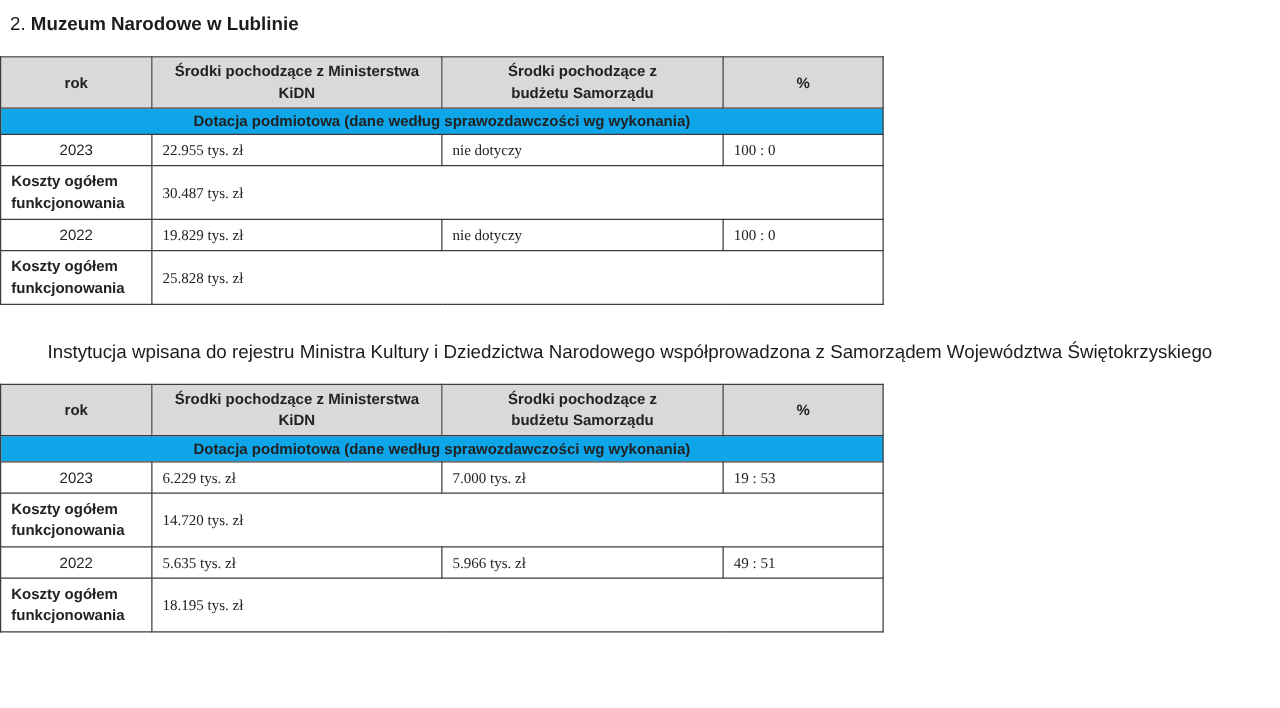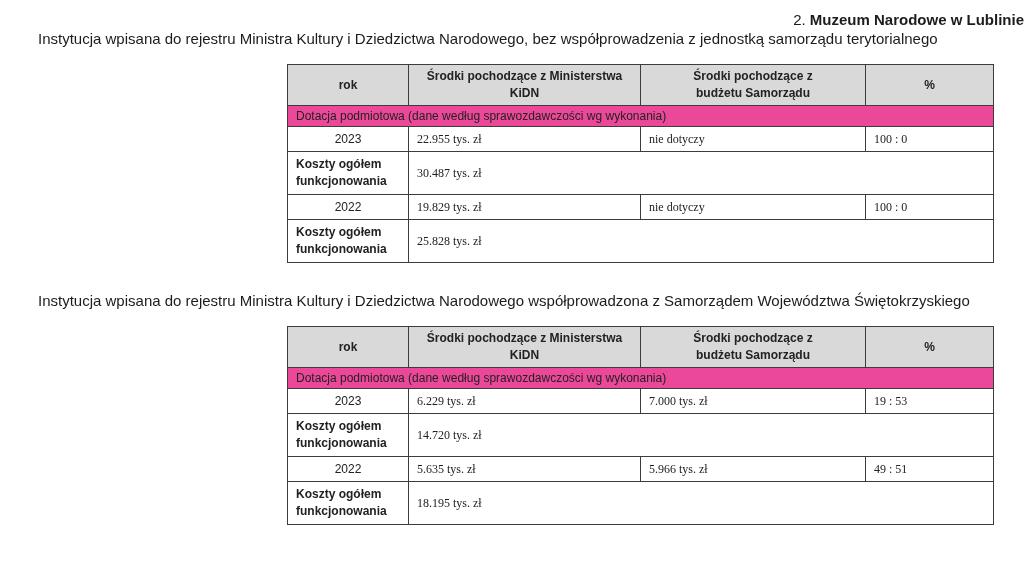--- a/index.html
+++ b/index.html
@@ -11,34 +11,32 @@
     color: #1c1c1c;
     overflow: hidden;
   }
   .page { padding-top: 8px; }
 
   .section-heading {
     font-size: 15px;
     line-height: 19px;
     margin-left: 8px;
     white-space: nowrap;
-    text-align: right;
   }
   .section-heading .section-title { font-weight: bold; }
   .section-subtitle {
     font-size: 15px;
     line-height: 19px;
     margin-left: 38px;
     white-space: nowrap;
   }
 
   table.funding-table {
     border-collapse: collapse;
     table-layout: fixed;
-    margin-left: 287px;
     margin-top: 16px;
     font-size: 12px;
     color: #222222;
   }
   table.funding-table th,
   table.funding-table td {
     border: 1px solid #3c3c3c;
     padding: 2px 8px;
     vertical-align: middle;
     overflow: hidden;
@@ -49,24 +47,24 @@
   .col-pct    { width: 128px; }
 
   table.funding-table th {
     background: #d9d9d9;
     font-weight: bold;
     text-align: center;
     height: 41px;
     line-height: 17px;
   }
   tr.subheader-row td {
-    background: #ec4899;
-    text-align: left;
+    background: #0ea5e9;
+    text-align: center;
     height: 21px;
-    font-weight: normal;
+    font-weight: bold;
   }
   tr.data-row td { height: 25px; }
   tr.costs-row td { height: 43px; }
 
   td.year-cell {
     text-align: center;
     font-weight: normal;
   }
   td.label-cell {
     text-align: left;
@@ -79,21 +77,20 @@
   .sec-2 { margin-top: 2px; }
   .sec-3 { margin-top: 28px; }
 </style>
 </head>
 <body>
 
 <div class="page">
 
   <div class="section sec-2">
     <div class="section-heading"><span>2.</span> <span class="section-title">Muzeum Narodowe w Lublinie</span></div>
-    <div class="section-subtitle">Instytucja wpisana do rejestru Ministra Kultury i Dziedzictwa Narodowego, bez współprowadzenia z jednostką samorządu terytorialnego</div>
 
     <table class="funding-table">
       <colgroup>
         <col class="col-year">
           <col class="col-min">
           <col class="col-local">
           <col class="col-pct">
       </colgroup>
       <tbody>
           <tr>

